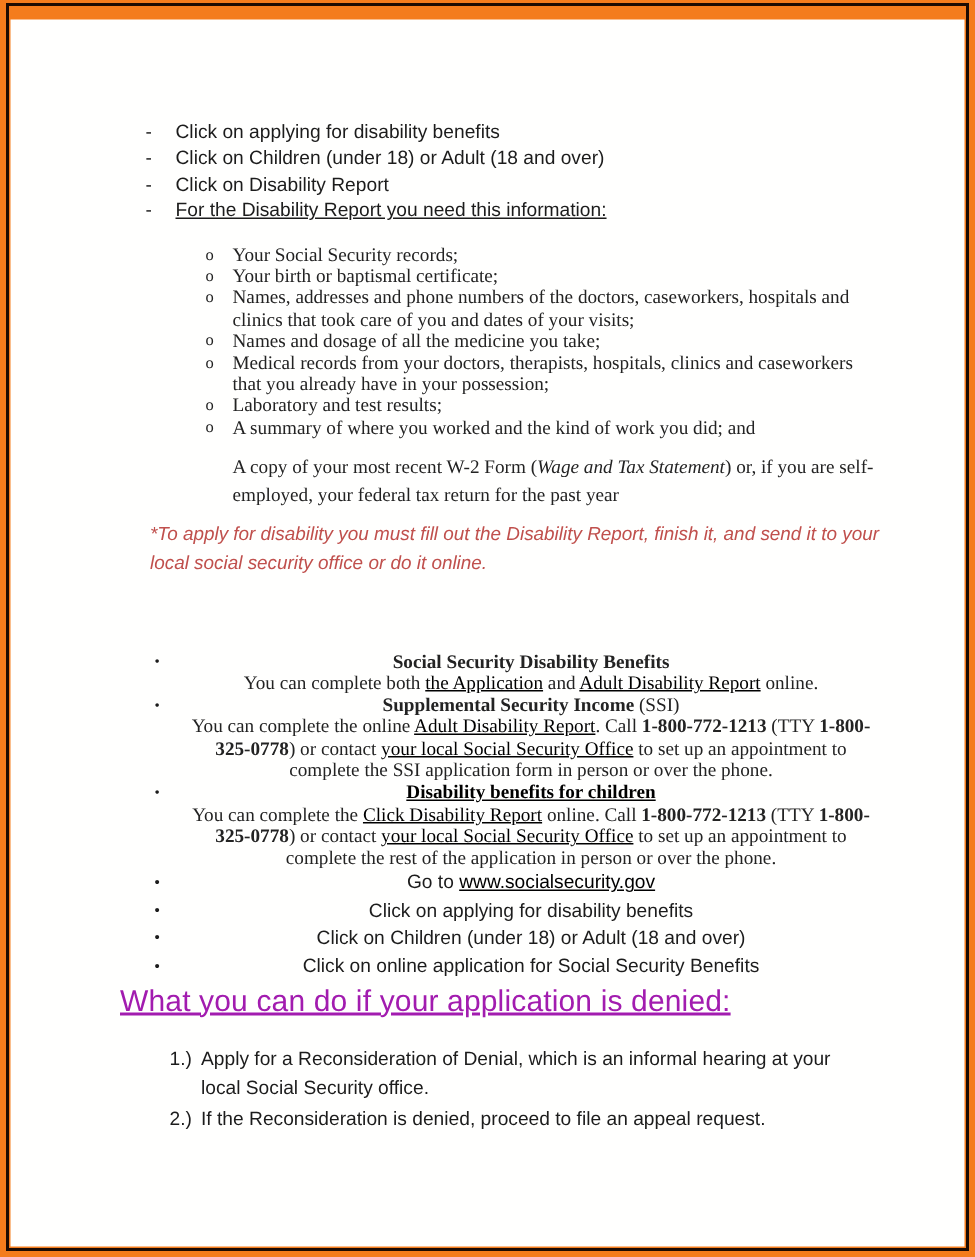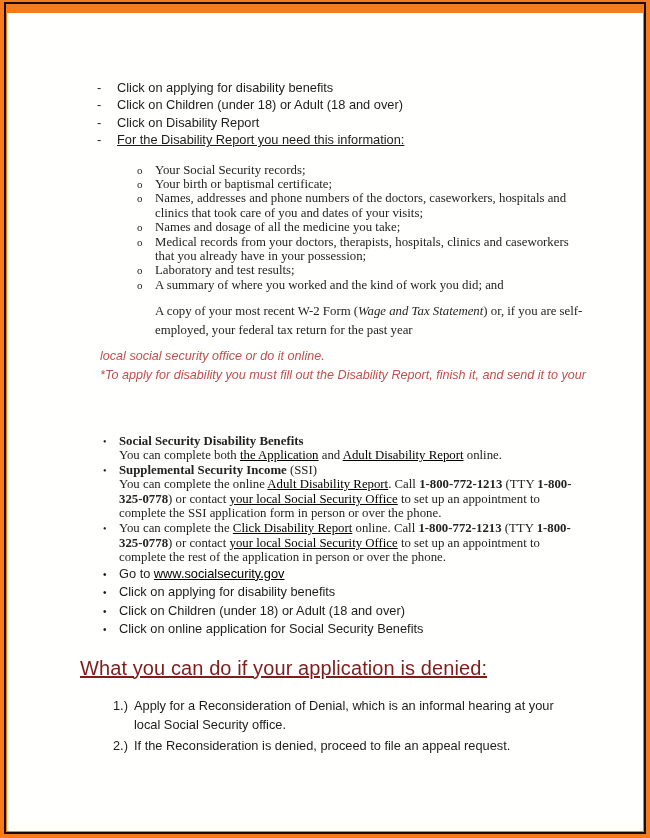--- a/index.html
+++ b/index.html
@@ -32,30 +32,30 @@
   .w2 { top:289px; left:148px; width:432px;
     font-family:"Liberation Serif", serif; font-size:12.8px;
     line-height:19px; color:#232323; }
   .w2 .it { font-style:italic;margin-top:48px; }
   
   .note { top:334px; left:93px; width:490px;
     font-style:italic; font-size:12.6px; line-height:19.5px; color:#c0504d; }
   
   .h-step { top:378px; left:93px; font-size:20.5px; color:#1c1c1c;
     text-decoration:underline; letter-spacing:0.2px; }
-  .h-denied { top:644px; left:73px; font-size:20px; color:#7f1d1d;
+  .h-denied { top:644px; left:73px; font-size:20px; color:#a21caf;
     text-decoration:underline; letter-spacing:0.1px; }
   
   .blist { top:421px; left:96px; width:486px; color:#232323; }
   .brow { display:flex; }
   .brow .bm { width:16px; flex:0 0 16px; font-size:10px; line-height:14.5px; padding-top:1px; color:#1c1c1c; }
   .brow.serif { font-family:"Liberation Serif", serif; font-size:12.8px; line-height:14.6px; }
   .brow.sans { font-size:12.8px; line-height:17.4px; color:#1c1c1c; }
   .brow.sans .bm { line-height:17.4px; }
-  .btext { flex:1; }
+  .btext { flex:1;text-align:center; }
   .bold { font-weight:bold; }
   .link { color:#000000; text-decoration:underline; cursor:pointer; }
   .link.bold { font-weight:bold; }
   b { font-weight:bold; }
   
   .dlist { top:683px; left:106px; width:462px; font-size:12.8px;
     line-height:19.5px; color:#1c1c1c; }
   .drow { display:flex; margin-bottom:1px; }
   .drow .dm { width:21px; flex:0 0 21px; }
   .dtext { flex:1; }
@@ -115,22 +115,22 @@
       <span class="im">o</span>
       <span class="itext">A summary of where you worked and the kind of work you did; and</span>
     </div>
   </div>
 
   <div class="sec w2">
     <span>A copy of your most recent W-2 Form (</span><span class="it">Wage and Tax Statement</span><span>) or, if you are self-employed, your federal tax return for the past year</span>
   </div>
 
   <div class="sec note">
+    <div>*To apply for disability you must fill out the Disability Report, finish it, and send it to your</div>
     <div>local social security office or do it online.</div>
-    <div>*To apply for disability you must fill out the Disability Report, finish it, and send it to your</div>
   </div>
 
 
   <div class="sec blist">
 
     <div class="brow serif">
       <span class="bm">•</span>
       <div class="btext">
         <div class="bold">Social Security Disability Benefits</div>
         <div><span>You can complete both </span><span class="link">the Application</span><span> and </span><span class="link">Adult Disability Report</span><span> online.</span></div>
@@ -141,20 +141,21 @@
       <span class="bm">•</span>
       <div class="btext">
         <div><span class="bold">Supplemental Security Income</span><span> (SSI)</span></div>
         <div><span>You can complete the online </span><span class="link">Adult Disability Report</span><span>. Call </span><b>1-800-772-1213</b><span> (TTY </span><b>1-800-325-0778</b><span>) or contact </span><span class="link">your local Social Security Office</span><span> to set up an appointment to complete the SSI application form in person or over the phone.</span></div>
       </div>
     </div>
 
     <div class="brow serif">
       <span class="bm">•</span>
       <div class="btext">
+        <div><span class="link bold">Disability benefits for children</span></div>
         <div><span>You can complete the </span><span class="link">Click Disability Report</span><span> online. Call </span><b>1-800-772-1213</b><span> (TTY </span><b>1-800-325-0778</b><span>) or contact </span><span class="link">your local Social Security Office</span><span> to set up an appointment to complete the rest of the application in person or over the phone.</span></div>
       </div>
     </div>
 
     <div class="brow sans">
       <span class="bm">•</span>
       <div class="btext"><span>Go to </span><span class="link">www.socialsecurity.gov</span></div>
     </div>
 
     <div class="brow sans">

